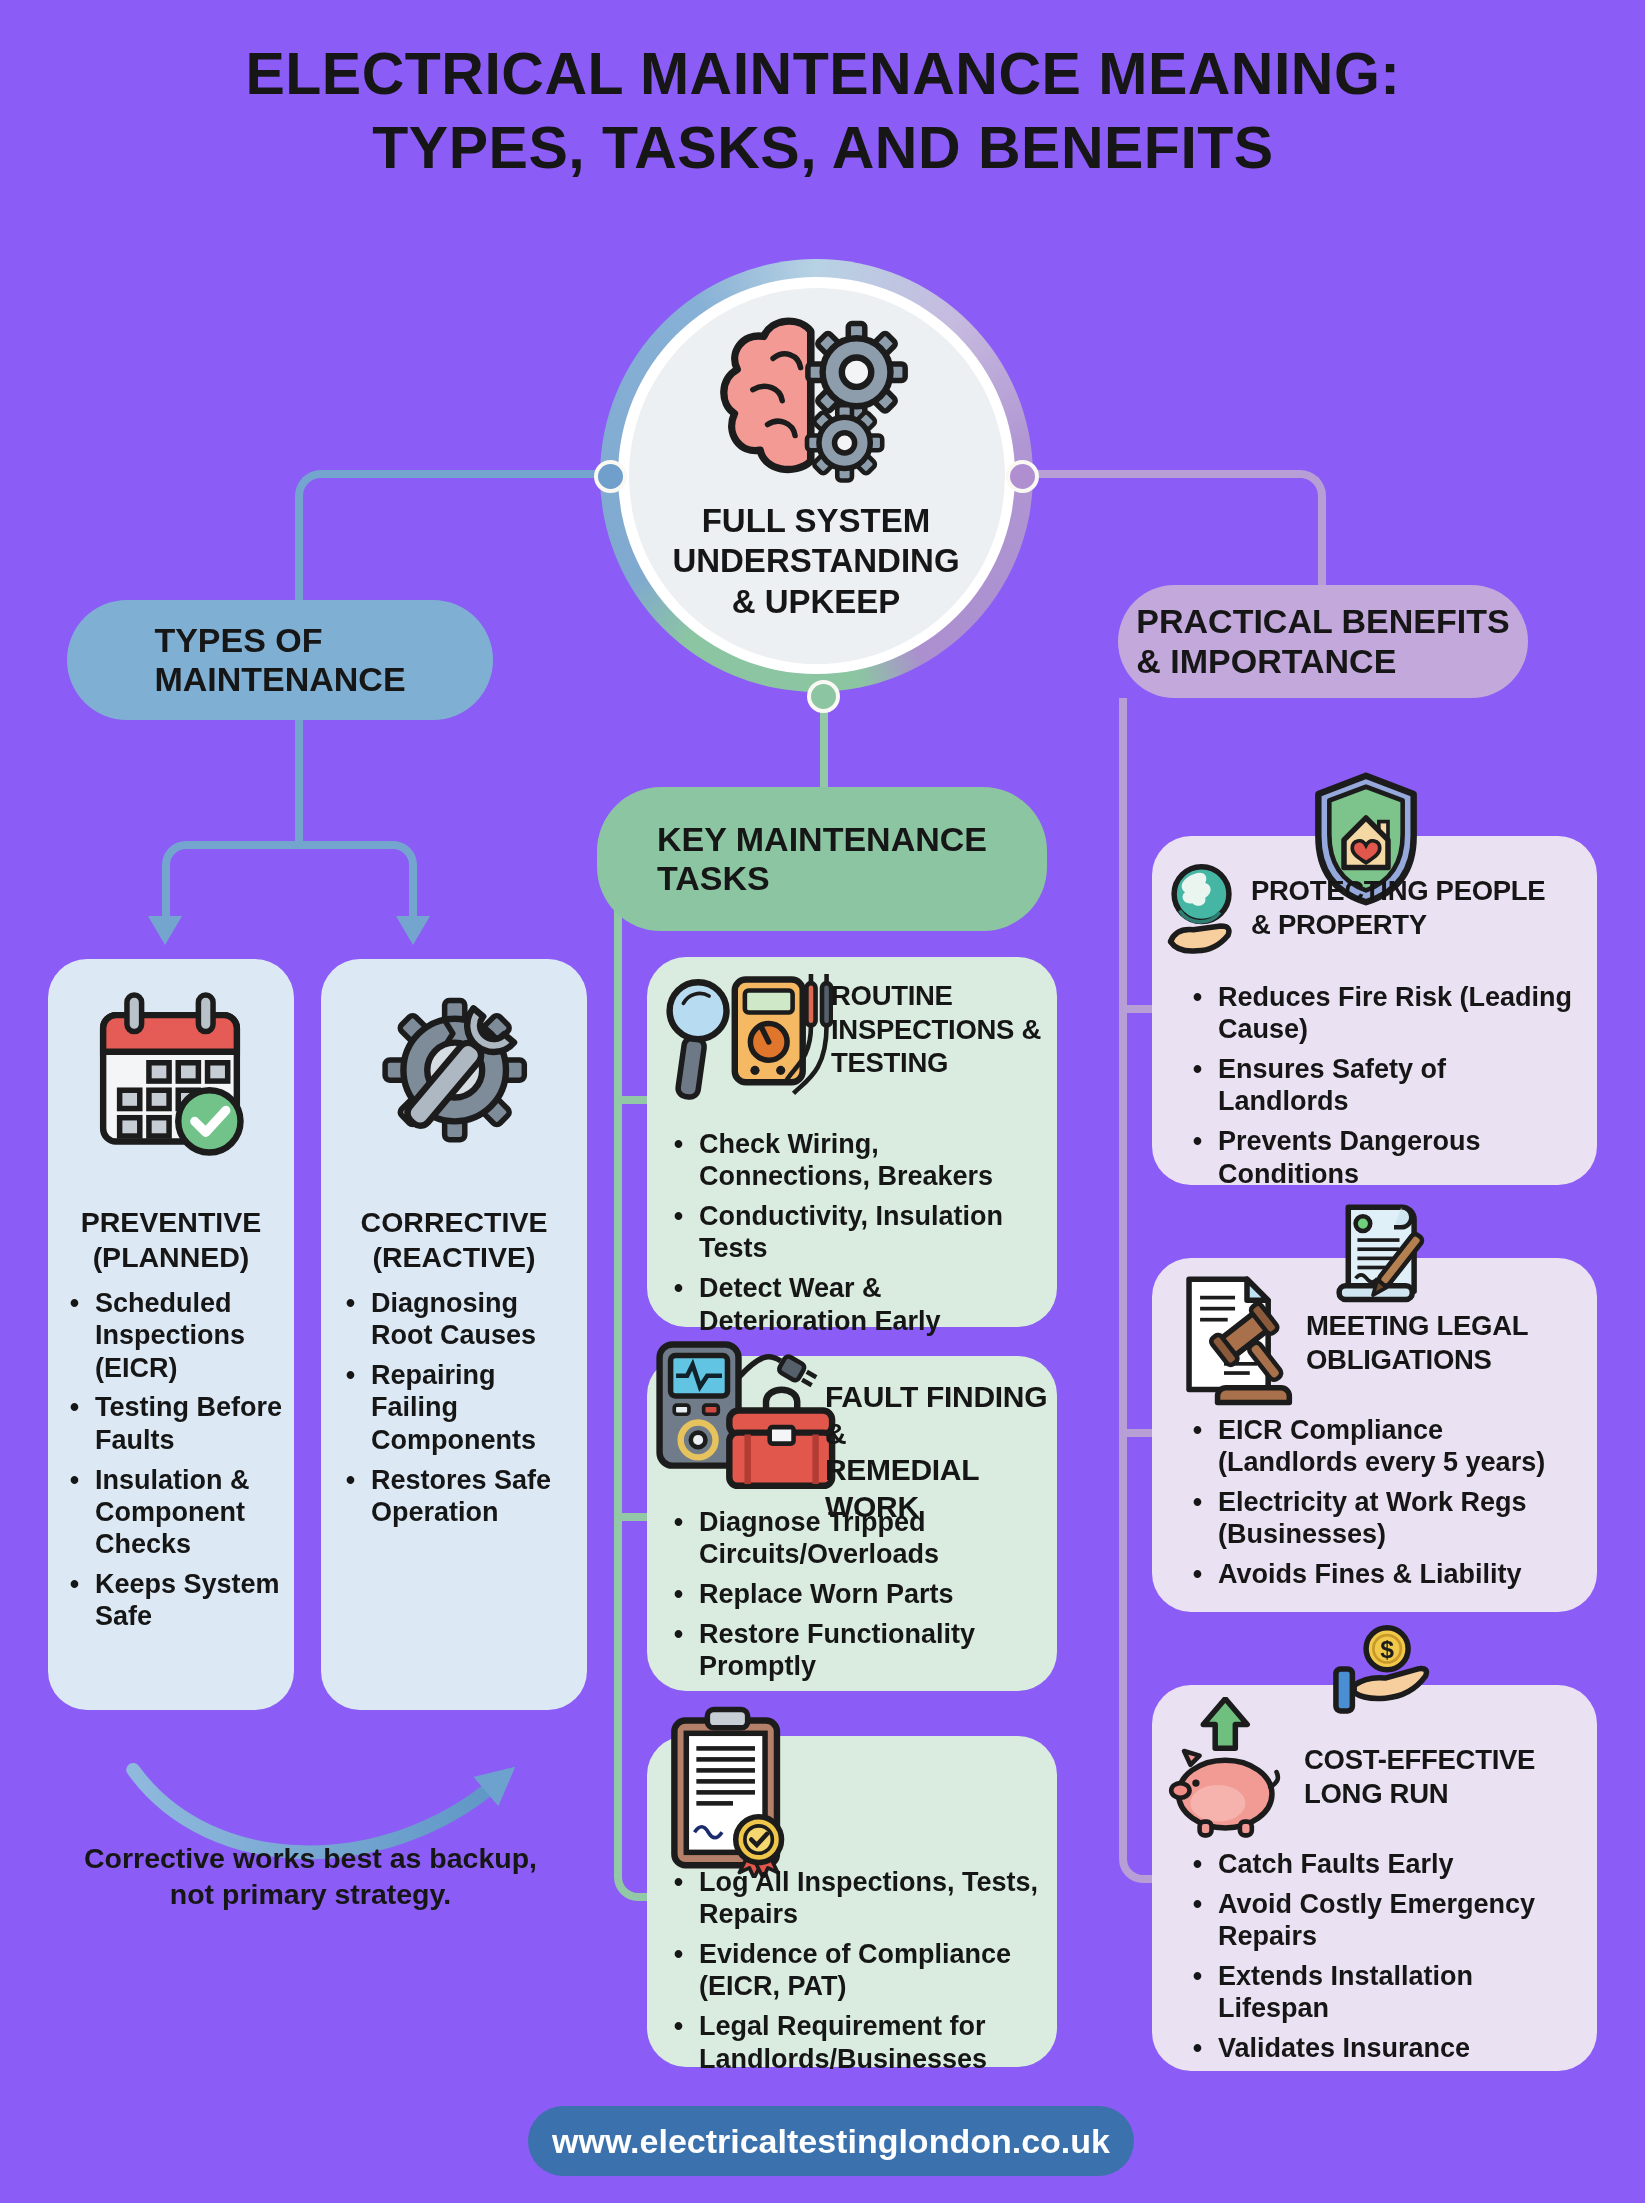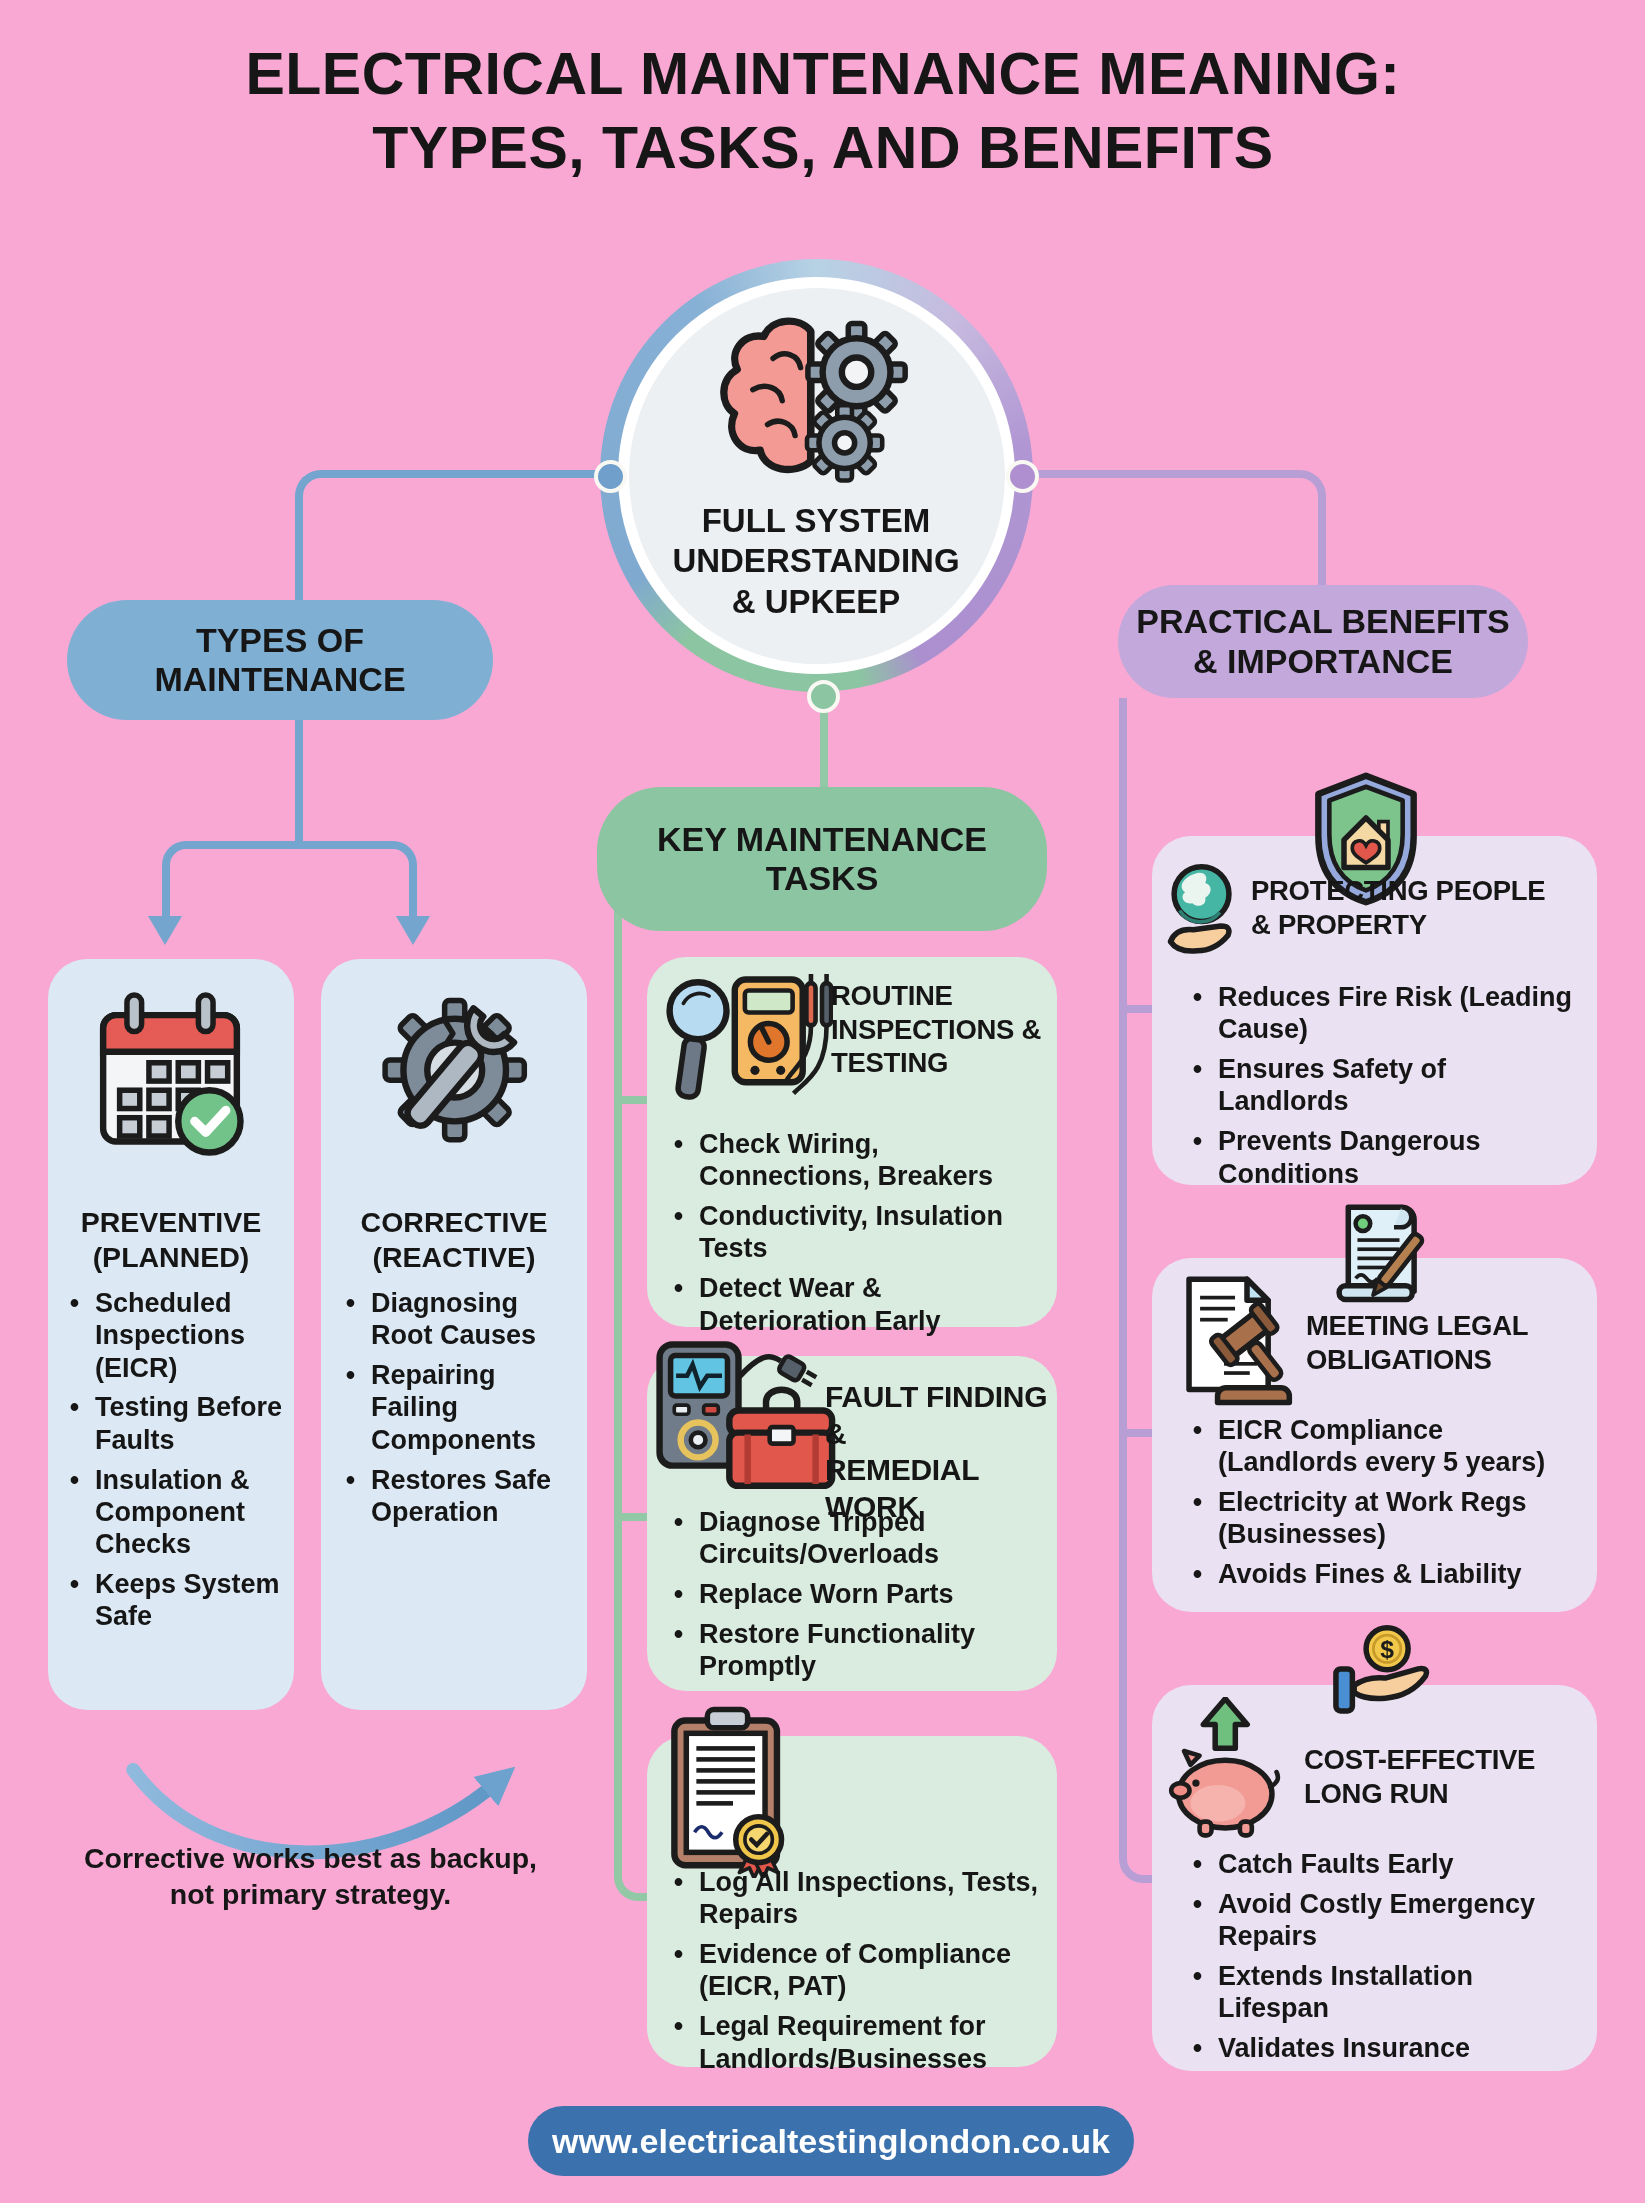--- a/index.html
+++ b/index.html
@@ -1,19 +1,19 @@
 <!DOCTYPE html>
 <html style="font-size:14.7px"><head>
 <meta charset="utf-8">
 <style>
   html,body{margin:0;padding:0}
-  .page{position:relative;width:1646px;height:2204px;background:#f9a8d4;font-family:"Liberation Sans",sans-serif;color:#161616;overflow:hidden}
+  .page{position:relative;width:1646px;height:2204px;background:#8b5cf6;font-family:"Liberation Sans",sans-serif;color:#161616;overflow:hidden}
   .abs{position:absolute}
   .title{font-weight:bold;font-size:59px;line-height:1.26;text-align:center;letter-spacing:0.5px;white-space:pre-line}
-  .pill{border-radius:64px;display:flex;align-items:center;justify-content:center;text-align:center;font-weight:bold;font-size:34px;line-height:1.16;white-space:pre-line}
+  .pill{border-radius:64px;display:flex;align-items:center;justify-content:center;font-weight:bold;font-size:34px;line-height:1.16;white-space:pre-line}
   .card{border-radius:39px}
   .heading{font-weight:bold;text-align:center;font-size:28.5px;line-height:1.22;white-space:pre-line}
   .ctitle{font-weight:bold;font-size:27.5px;line-height:1.22;letter-spacing:-0.3px;white-space:pre-line}
   .ctitle.small{font-size:30px}
   .bullets{list-style:none;margin:0;padding:0;font-weight:bold;font-size:27px;line-height:1.2}
   .bullets li{position:relative;padding-left:29px;margin-bottom:7.3px}
   .bullets li::before{content:"•";position:absolute;left:3.7px}
   .dot{position:absolute;width:33px;height:33px;border-radius:50%;border:4.6px solid #faf8f3;box-sizing:border-box}
   .ring{position:absolute;border-radius:50%;background:conic-gradient(from 0deg,#b7d2e4 0deg,#c6badf 42deg,#b096d3 82deg,#ab8fcf 150deg,#8cc5a2 168deg,#8cc5a2 218deg,#80a9cf 240deg,#86b0d5 325deg,#b7d2e4 360deg)}
   .ring-white{position:absolute;inset:18.4px;background:#ffffff;border-radius:50%}

